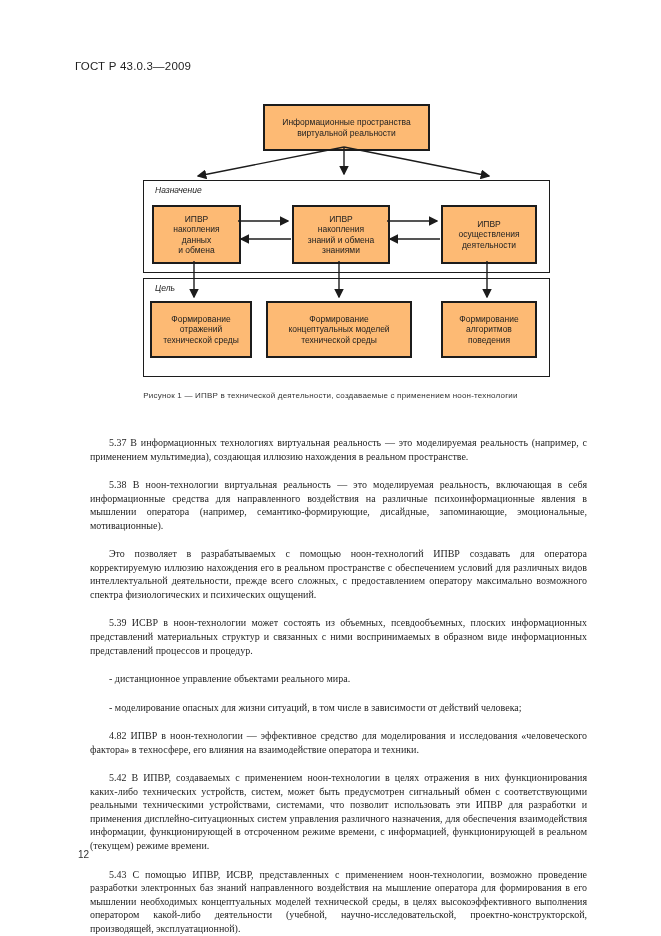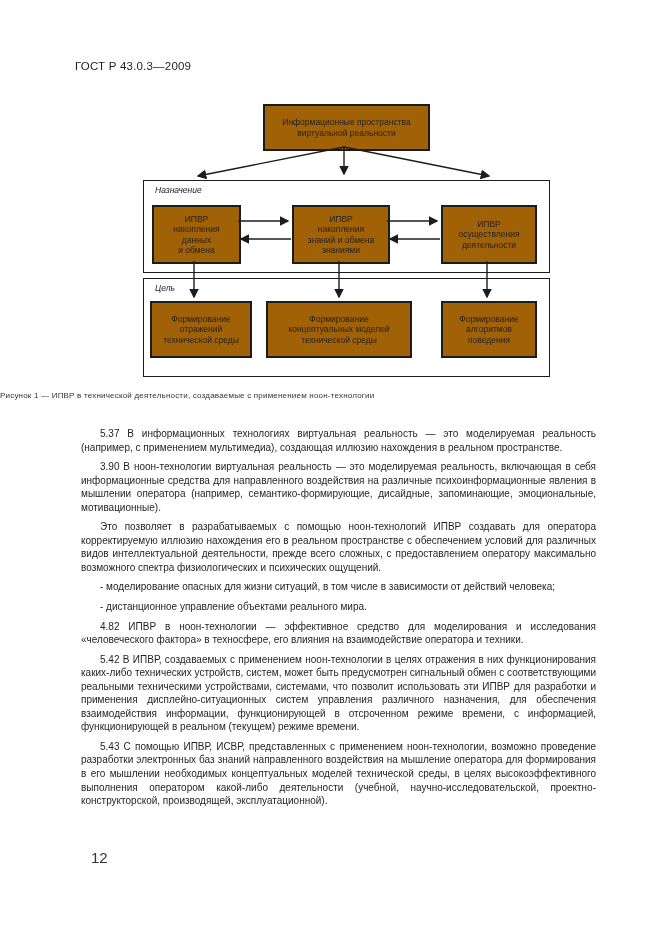--- a/index.html
+++ b/index.html
@@ -5,45 +5,45 @@
   html,body{margin:0;padding:0;}
   body{
     width:661px;height:936px;position:relative;background:#ffffff;
     font-family:"Liberation Sans",sans-serif;color:#1f1f1f;overflow:hidden;
   }
   .abs{position:absolute;}
   
   .doc-header{left:75px;top:60px;font-size:11.5px;font-weight:normal;letter-spacing:.2px;}
   
   .dg-box{
-    position:absolute;background:#a16207;border:2px solid #1c1c1c;
+    position:absolute;background:#fdba74;border:2px solid #1c1c1c;
     display:flex;align-items:center;justify-content:center;text-align:center;
     font-size:8.5px;line-height:10.5px;white-space:pre-line;color:#222;
   }
   .root-box{left:263px;top:104px;width:163px;height:43px;}
   .group-box{position:absolute;border:1px solid #1c1c1c;background:#fff;}
   .group-purpose{left:143px;top:180px;width:405px;height:91px;}
   .group-goal{left:143px;top:278px;width:405px;height:97px;}
   .group-label{position:absolute;left:11px;top:4px;font-size:8.5px;color:#222;font-style:italic;}
   .shadowbox::before{
     content:"";position:absolute;top:-5px;right:-5px;left:4px;bottom:4px;
     border:2px dotted #9f9f9f;z-index:-1;
   }
   .pb1{left:152px;top:205px;width:85px;height:55px;}
   .pb2{left:292px;top:205px;width:94px;height:55px;}
   .pb3{left:441px;top:205px;width:92px;height:55px;}
   .gb1{left:150px;top:301px;width:98px;height:53px;}
   .gb2{left:266px;top:301px;width:142px;height:53px;}
   .gb3{left:441px;top:301px;width:92px;height:53px;}
   .arrows-svg{left:0;top:0;width:661px;height:936px;pointer-events:none;z-index:5;}
-  .fig-caption{left:0;right:0;top:391px;text-align:left;font-size:8px;color:#333;letter-spacing:.2px;}
+  .fig-caption{left:0;right:0;top:391px;text-align:center;font-size:8px;color:#333;letter-spacing:.2px;}
   
   .body-text{left:75px;top:421px;width:527px;font-size:10px;line-height:13.55px;text-align:justify;}
-  .body-text p{margin:6px;text-indent:19px;}
-  .page-number{left:91px;top:849px;font-size:15px;color:#333;}
+  .body-text p{margin:15px;text-indent:19px;font-family:Liberation Serif, serif;}
+  .page-number{left:78px;top:849px;font-size:10px;color:#333;}
 </style>
 </head>
 <body>
 
 <div class="abs doc-header">ГОСТ Р 43.0.3—2009</div>
 
 <div class="dg-box root-box">Информационные пространства
 виртуальной реальности</div>
 
 <div class="group-box group-purpose">
@@ -95,22 +95,23 @@
     <line x1="194" y1="261" x2="194" y2="297" marker-end="url(#arr)"></line>
     <line x1="339" y1="261" x2="339" y2="297" marker-end="url(#arr)"></line>
     <line x1="487" y1="261" x2="487" y2="297" marker-end="url(#arr)"></line>
   </g>
 </svg>
 
 <div class="abs fig-caption">Рисунок 1 — ИПВР в технической деятельности, создаваемые с применением ноон-технологии</div>
 
 <div class="abs body-text">
   <p>5.37  В информационных технологиях виртуальная реальность — это моделируемая реальность (например, с применением мультимедиа), создающая иллюзию нахождения в реальном пространстве.</p>
-  <p>3.90  В ноон-технологии виртуальная реальность — это моделируемая реальность, включающая в себя информационные средства для направленного воздействия на различные психоинформационные явления в мышлении оператора (например, семантико-формирующие, дисайдные, запоминающие, эмоциональные, мотивационные).</p>
+  <p>5.38  В ноон-технологии виртуальная реальность — это моделируемая реальность, включающая в себя информационные средства для направленного воздействия на различные психоинформационные явления в мышлении оператора (например, семантико-формирующие, дисайдные, запоминающие, эмоциональные, мотивационные).</p>
   <p>Это позволяет в разрабатываемых с помощью ноон-технологий ИПВР создавать для оператора корректируемую иллюзию нахождения его в реальном пространстве с обеспечением условий для различных видов интеллектуальной деятельности, прежде всего сложных, с предоставлением оператору максимально возможного спектра физиологических и психических ощущений.</p>
+  <p>5.39  ИСВР в ноон-технологии может состоять из объемных, псевдообъемных, плоских информационных представлений материальных структур и связанных с ними воспринимаемых в образном виде информационных представлений процессов и процедур.</p>
+  <p>- дистанционное управление объектами реального мира.</p>
   <p>- моделирование опасных для жизни ситуаций, в том числе в зависимости от действий человека;</p>
-  <p>- дистанционное управление объектами реального мира.</p>
   <p>4.82  ИПВР в ноон-технологии — эффективное средство для моделирования и исследования «человеческого фактора» в техносфере, его влияния на взаимодействие оператора и техники.</p>
   <p>5.42  В ИПВР, создаваемых с применением ноон-технологии в целях отражения в них функционирования каких-либо технических устройств, систем, может быть предусмотрен сигнальный обмен с соответствующими реальными техническими устройствами, системами, что позволит использовать эти ИПВР для разработки и применения дисплейно-ситуационных систем управления различного назначения, для обеспечения взаимодействия информации, функционирующей в отсроченном режиме времени, с информацией, функционирующей в реальном (текущем) режиме времени.</p>
   <p>5.43  С помощью ИПВР, ИСВР, представленных с применением ноон-технологии, возможно проведение разработки электронных баз знаний направленного воздействия на мышление оператора для формирования в его мышлении необходимых концептуальных моделей технической среды, в целях высокоэффективного выполнения оператором какой-либо деятельности (учебной, научно-исследовательской, проектно-конструкторской, производящей, эксплуатационной).</p>
 </div>
 
 <div class="abs page-number">12</div>
 
 </body></html>

